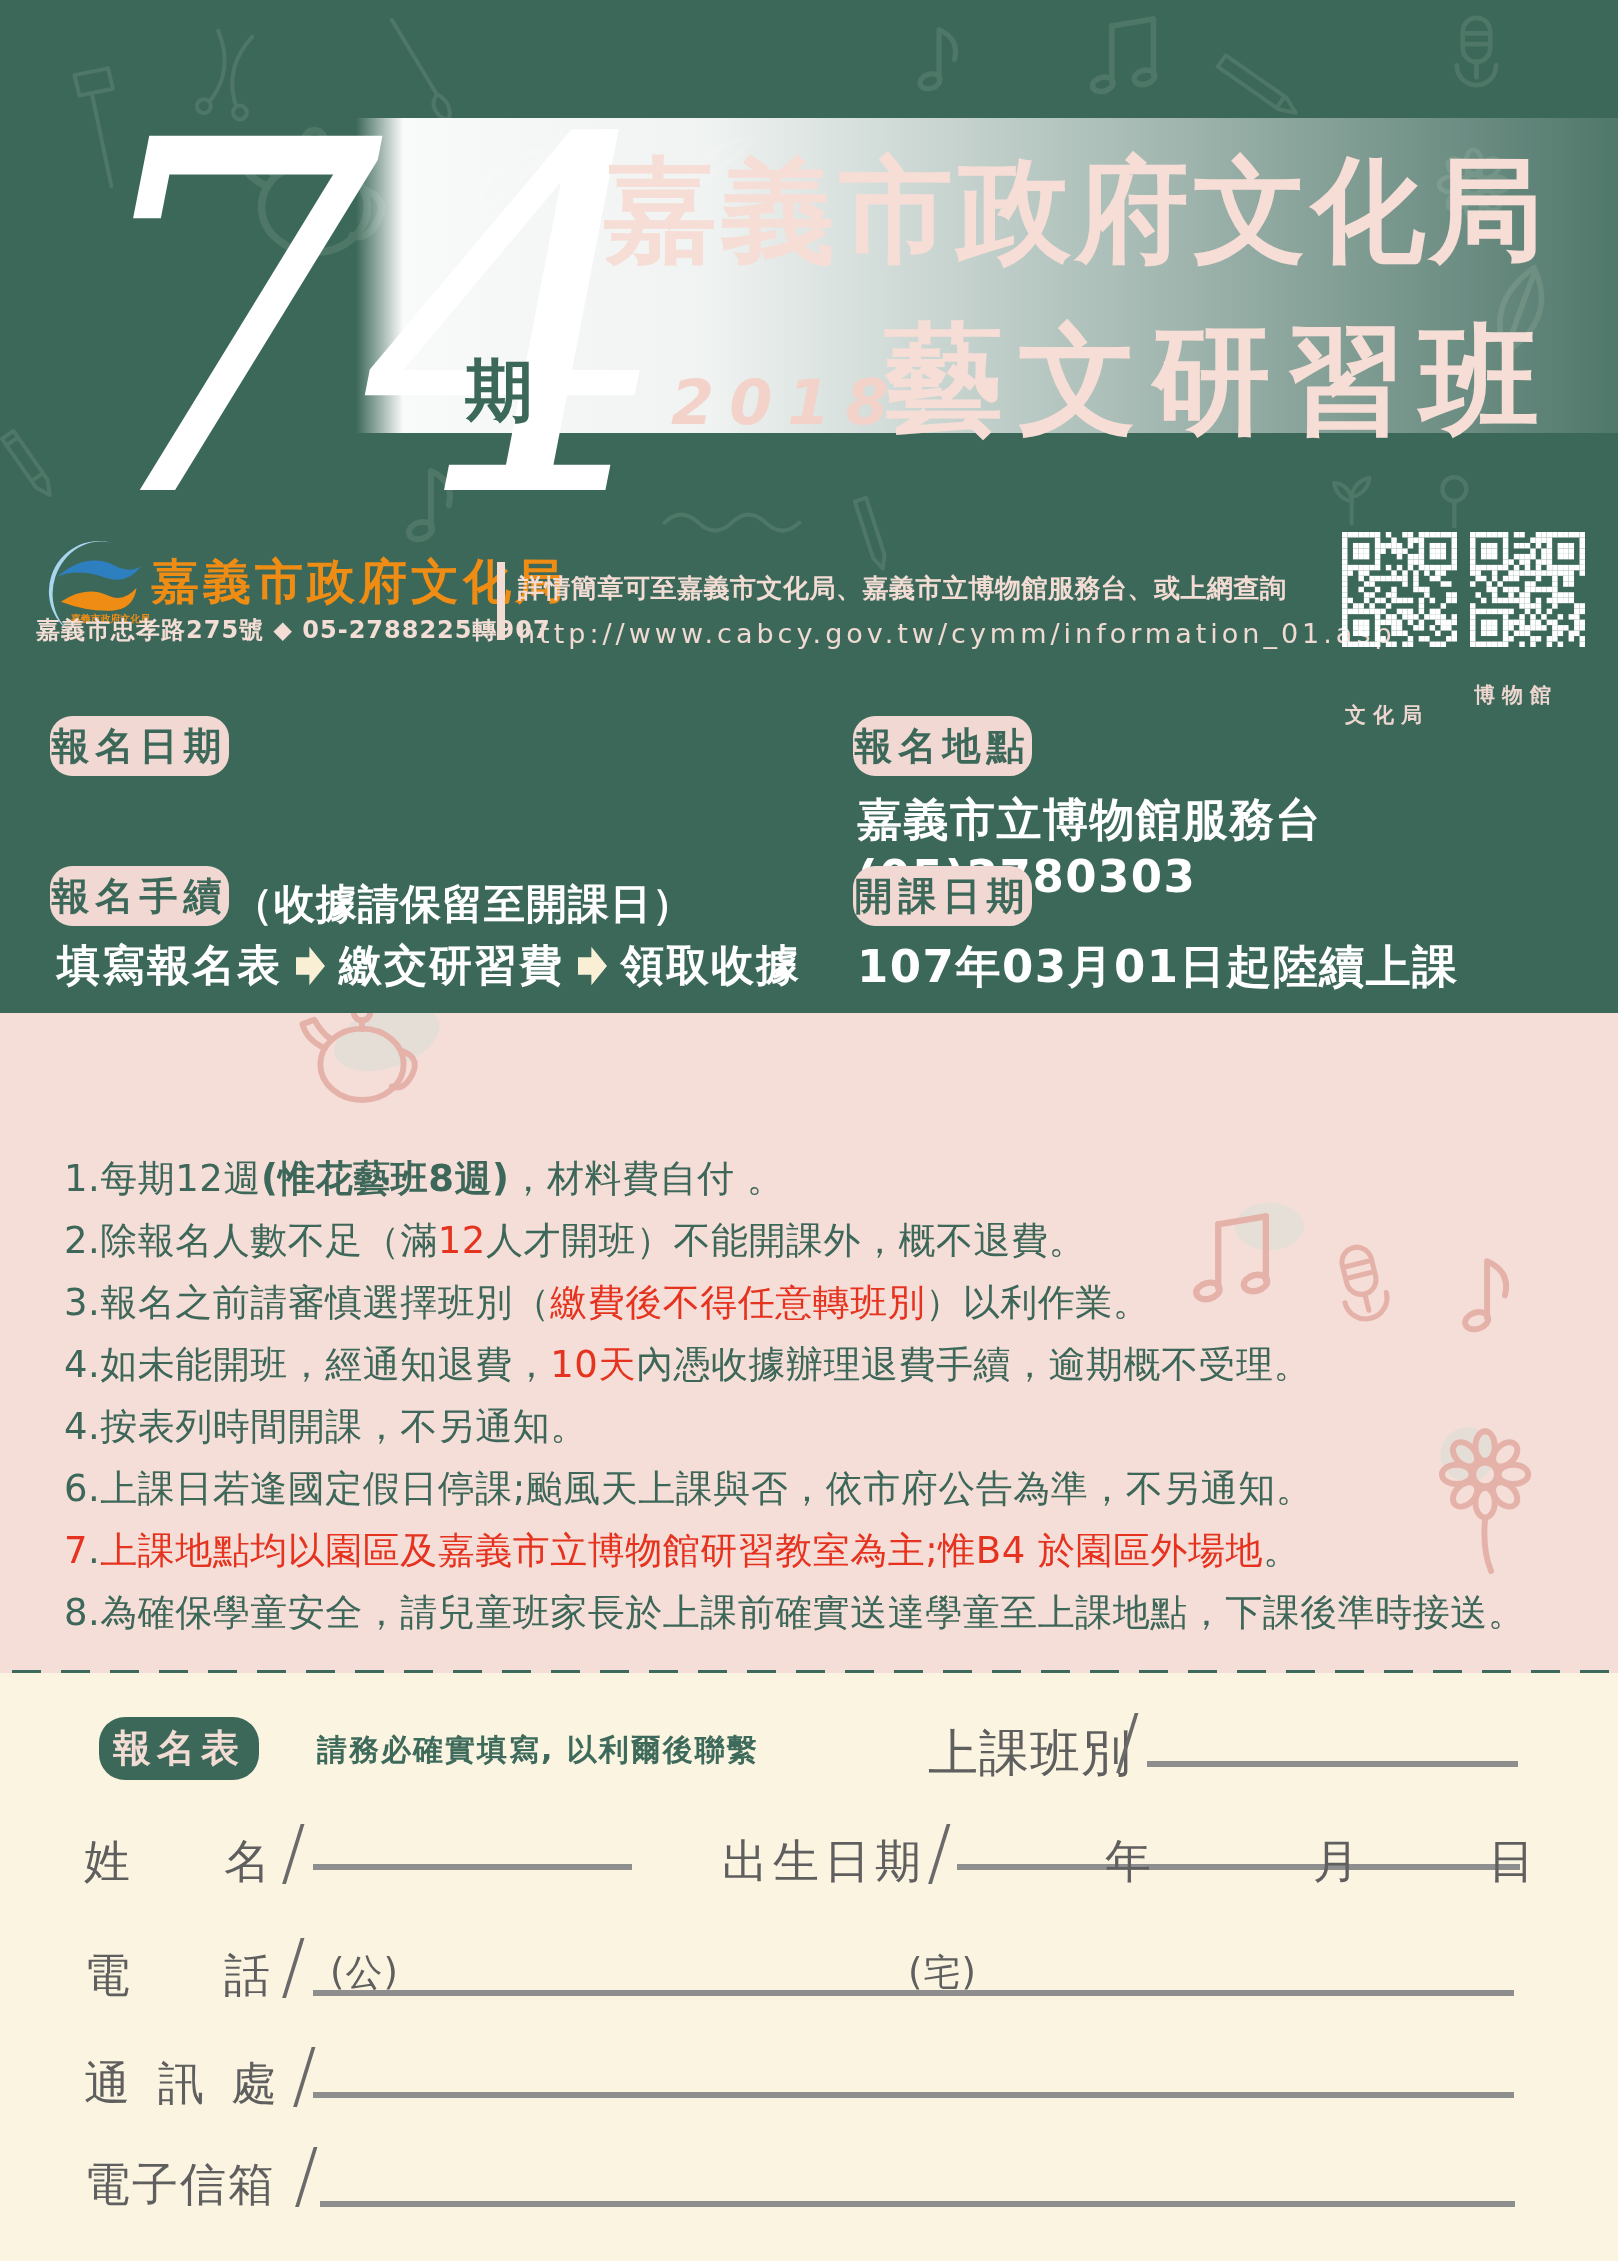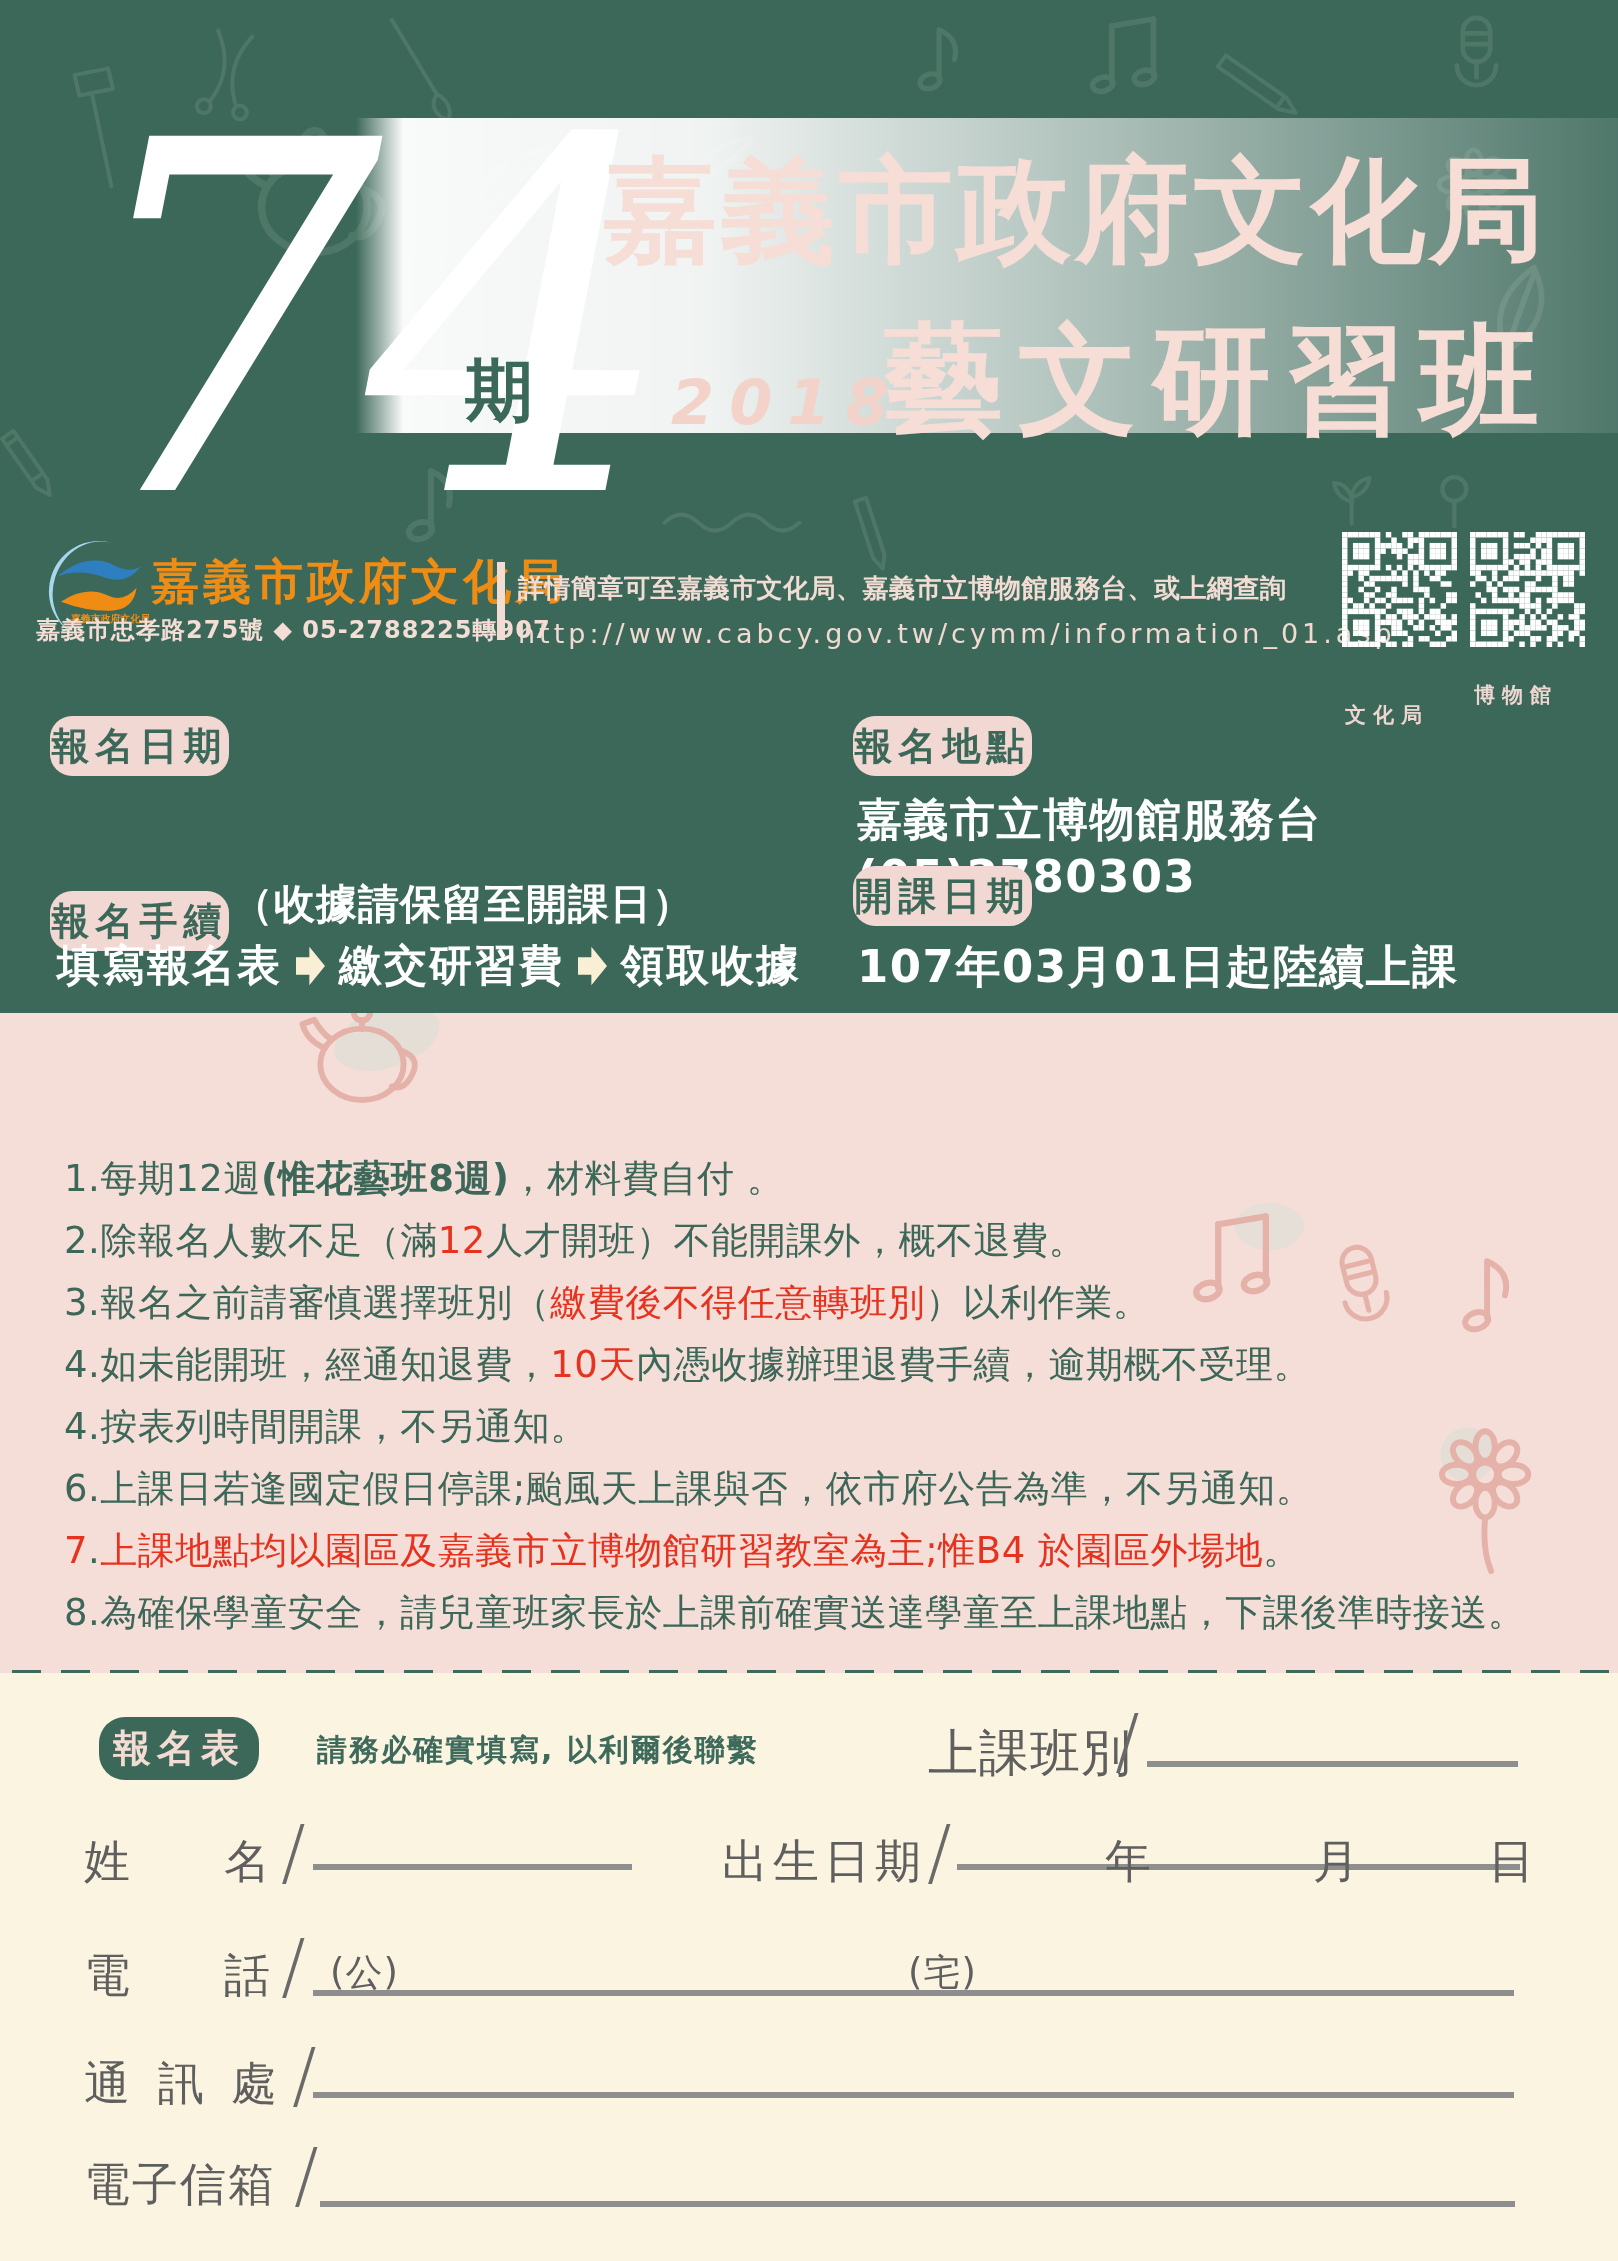--- a/index.html
+++ b/index.html
@@ -30,21 +30,21 @@
   .qr{width:115px;height:115px;}
   .qr1{left:1342px;top:532px;}
   .qr2{left:1470px;top:532px;}
   .qr-label{top:681px;font-size:21px;font-weight:700;color:#EDD6CF;letter-spacing:7px;}
   .qr-label1{left:1345px;margin-top:20px;} .qr-label2{left:1474px;}
   
   .badge{background:#F2D8D2;color:#3C685A;border-radius:22px;font-size:38px;font-weight:800;
     letter-spacing:6px;display:flex;align-items:center;justify-content:center;}
   .bdg{width:179px;height:60px;}
   .bdg-date{left:50px;top:716px;} .bdg-place{left:853px;top:716px;}
-  .bdg-proc{left:50px;top:866px;margin-top:25px;} .bdg-start{left:853px;top:866px;}
+  .bdg-proc{left:50px;top:866px;} .bdg-start{left:853px;top:866px;}
   .reg-text{font-size:45px;font-weight:700;color:#FFFFFF;letter-spacing:1.5px;}
   .txt-date{left:57px;top:790px;} .txt-place{left:857px;top:790px;}
   .proc-note{left:232px;top:877px;font-size:41px;font-weight:700;color:#FFFFFF;letter-spacing:1px;}
   .steps-row{left:57px;top:937px;display:flex;align-items:center;}
   .step-text{font-size:43px;font-weight:700;color:#FFFFFF;letter-spacing:2px;}
   .step-arrow{width:29px;height:40px;margin:0 14px;background:#F8EFD5;
     clip-path:polygon(0 28%,46% 28%,46% 2%,100% 50%,46% 98%,46% 72%,0 72%);}
   .txt-start{left:857px;top:937px;}
   
   .bdg-notes{left:94px;top:1052px;width:174px;height:61px;background:#3C685A;color:#F5DED8;

